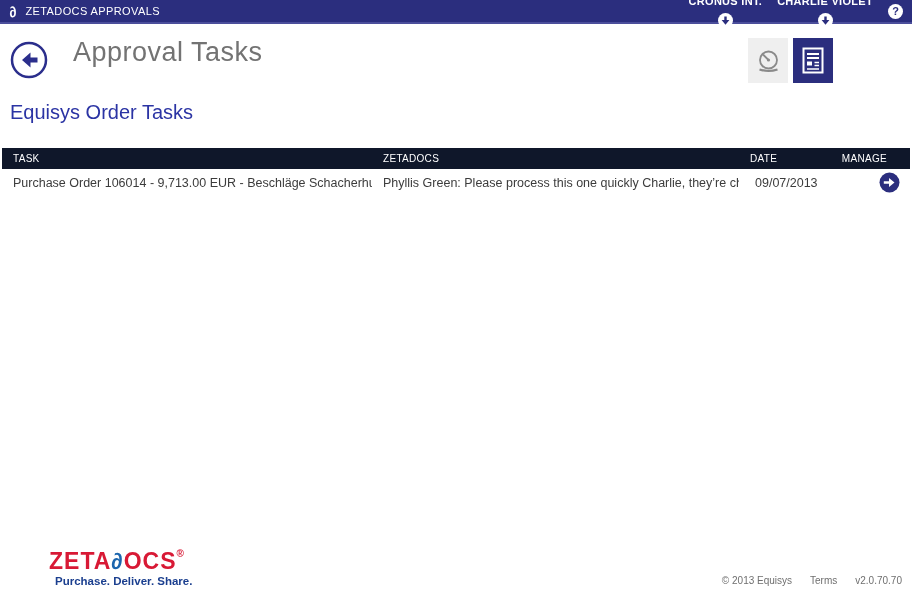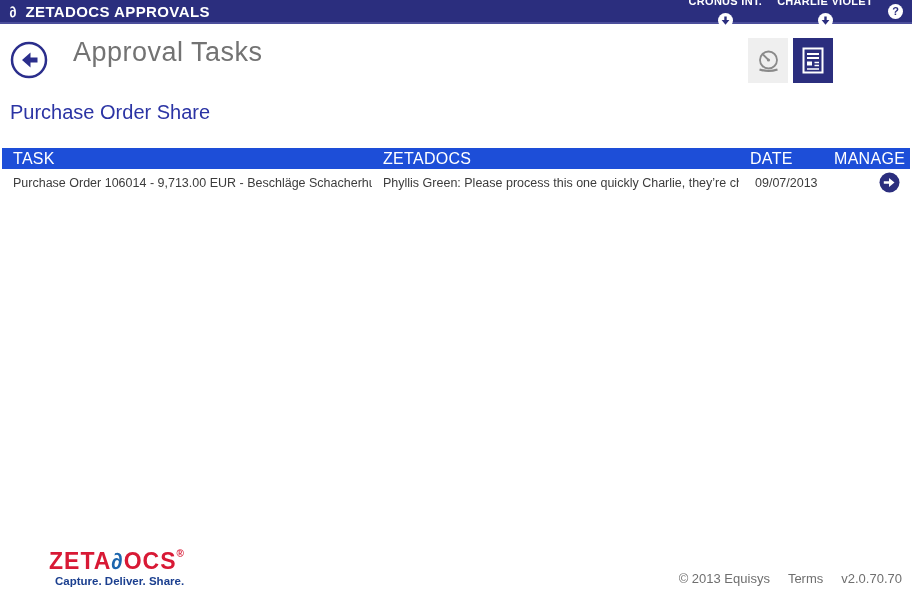--- a/index.html
+++ b/index.html
@@ -15,21 +15,21 @@
   .topbar {
     position:absolute; top:0; left:0; width:912px; height:24px;
     background:#2B2E7E;
     box-shadow: inset 0 -2px 0 #4B4E9B;
     display:flex; align-items:center;
     padding:0 9px 2px 9px;
     color:#fff;
   }
   .topbar-left { display:flex; align-items:center; gap:9px; }
   .logo-glyph { font-size:15px; font-weight:bold; display:inline-block; transform:rotate(-12deg); }
-  .app-title { font-size:15px; font-weight:bold; letter-spacing:0.4px; }
+  .app-title { font-size:11px; font-weight:normal; letter-spacing:0.4px; }
   .topbar-right { margin-left:auto; display:flex; align-items:center; gap:15px; }
   .tb-group { display:flex; align-items:center; gap:6px; font-size:11px; font-weight:bold; letter-spacing:0.3px; cursor:pointer;flex-direction:column; }
   .circle-svg { display:block; }
   .help-btn {
     width:15px; height:15px; border-radius:50%; background:#fff; color:#2B2E7E;
     font-size:11px; font-weight:bold; display:flex; align-items:center; justify-content:center;
     cursor:pointer;
   }
 
   
@@ -44,40 +44,40 @@
   .action-btn.tasks { background:#2B2E7E; }
 
   .section-title {
     position:absolute; top:101px; left:10px;
     font-size:20px; font-weight:400; color:#2B34A4;
   }
 
   
   .task-table { position:absolute; top:148px; left:2px; width:908px; }
   .thead, .trow { display:grid; grid-template-columns:370px 367px 95px 76px; align-items:center; }
-  .thead { background:#1d4ed8; height:21px; color:#fff; font-size:16px; letter-spacing:0.3px; }
+  .thead { background:#0f172a; height:21px; color:#fff; font-size:10px; letter-spacing:0.3px; }
   .th { padding-left:11px; white-space:nowrap; }
   .th-manage { text-align:right; padding-right:23px; padding-left:0; }
   .trow { height:27px; background:#fff; font-size:12.5px; color:#3C3C3C; }
   .td { padding-left:11px; white-space:nowrap; overflow:hidden; }
   .td-date { padding-left:16px; }
   .td-manage { display:flex; justify-content:flex-end; padding-right:10px; }
   .manage-btn { width:21px; height:21px; cursor:pointer; }
 
   
   .brand-block { position:absolute; left:25px; bottom:6px; line-height:1.05; }
   .brand-equisys { font-family:"Liberation Serif", serif; color:#1B3F8F; font-size:15px; }
   .brand-word { margin-left:24px; color:#D81935; font-weight:bold; font-size:23px; letter-spacing:1px; font-family:"Liberation Sans", sans-serif; }
   .brand-swirl { color:#1C66AE; font-weight:bold; }
   .brand-reg { font-size:10px; vertical-align:top; }
   .brand-tagline { margin-left:30px; margin-top:2px; color:#1B3F8F; font-weight:bold; font-size:11.5px; }
 
   .footer-right {
     position:absolute; right:10px; bottom:7px;
-    font-size:13px; color:#6F6F6F; display:flex; gap:18px; align-items:baseline;
+    font-size:10px; color:#6F6F6F; display:flex; gap:18px; align-items:baseline;
   }
   .terms-link { cursor:pointer; }
 </style>
 </head>
 <body>
 
 <div class="topbar">
   <div class="topbar-left">
     <span class="logo-glyph">∂</span>
     <span class="app-title">ZETADOCS APPROVALS</span>
@@ -127,21 +127,21 @@
       <line x1="5" y1="7" x2="17" y2="7" stroke="#ffffff" stroke-width="2"></line>
       <line x1="5" y1="11" x2="17" y2="11" stroke="#ffffff" stroke-width="2"></line>
       <rect x="5" y="14.5" width="5" height="4" fill="#ffffff"></rect>
       <line x1="12.5" y1="15.5" x2="17" y2="15.5" stroke="#ffffff" stroke-width="1.5"></line>
       <line x1="12.5" y1="18.5" x2="17" y2="18.5" stroke="#ffffff" stroke-width="1.5"></line>
       <line x1="5" y1="22" x2="17" y2="22" stroke="#ffffff" stroke-width="1.5"></line>
     </svg>
   </div>
 </div>
 
-<h2 class="section-title">Purchase Order Share</h2>
+<h2 class="section-title">Equisys Order Tasks</h2>
 
 <div class="task-table">
   <div class="thead">
     <div class="th">TASK</div>
     <div class="th">ZETADOCS</div>
     <div class="th">DATE</div>
     <div class="th th-manage">MANAGE</div>
   </div>
   <div class="trow">
     <div class="td">Purchase Order 106014 - 9,713.00 EUR - Beschläge Schacherhuber</div>
@@ -153,20 +153,20 @@
           <circle cx="10.5" cy="10.5" r="10" fill="#2B2E7E"></circle>
           <path d="M4.8 9.2 h5.2 V6.1 l5.5 4.4 -5.5 4.4 v-3.1 H4.8 z" fill="#ffffff"></path>
         </svg>
       </div>
     </div>
   </div>
 </div>
 
 <div class="brand-block">
   <div class="brand-word"><span>ZETA</span><span class="brand-swirl">∂</span><span>OCS</span><span class="brand-reg">®</span></div>
-  <div class="brand-tagline">Capture. Deliver. Share.</div>
+  <div class="brand-tagline">Purchase. Deliver. Share.</div>
 </div>
 
 <div class="footer-right">
   <span>© 2013 Equisys</span>
   <span class="terms-link">Terms</span>
   <span>v2.0.70.70</span>
 </div>
 
 </body></html>

